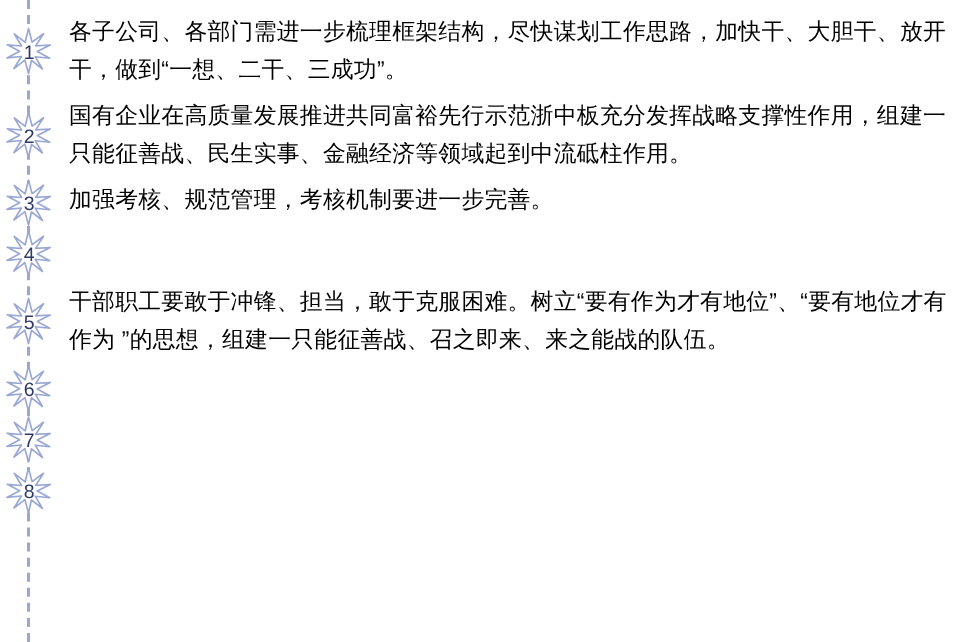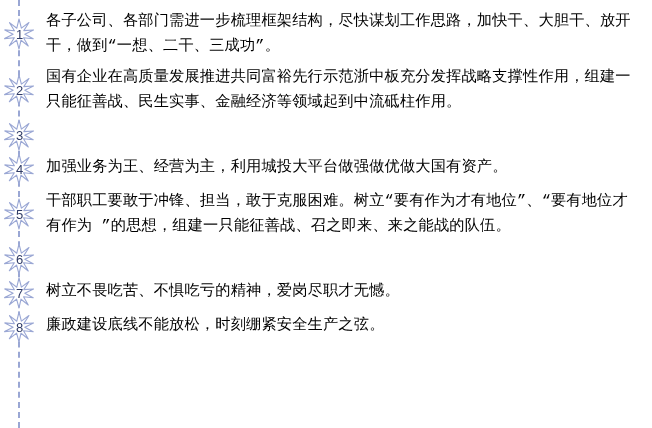--- a/index.html
+++ b/index.html
@@ -71,21 +71,21 @@
     font-family: "Liberation Sans", sans-serif;
     line-height: 1;
     padding-left: 1px;
   }
   .text {
     flex: 1 1 auto;
     padding: 3px 10px 3px 0;
     font-size: 15.2px;
     line-height: 25px;
     color: #000000;
-    font-family: Liberation Mono, monospace;
+    font-family: Liberation Sans, sans-serif;
     letter-spacing: 0.2px;
     word-break: break-all;
   }
   .p {
     margin: 0;
   }
 </style>
 </head>
 <body>
 
@@ -123,33 +123,33 @@
 
     <div class="item">
       <div class="marker">
         <div class="bullet">
           <svg class="burst" viewBox="0 0 34 34">
             <path d="M17 2 L19.4 11.1 L27 5.5 L21.8 13.6 L31.5 13 L22.8 17.3 L31.2 21.8 L21.5 20.8 L26.3 29 L19 23.2 L17 32 L14.6 23.1 L7.3 28.7 L12.3 20.7 L2.6 21.6 L11.1 17.2 L2.8 12.9 L12.4 13.7 L7.5 5.6 L14.8 11.2 Z" fill="#ffffff" stroke="#9aa7d4" stroke-width="1.1" stroke-linejoin="round"></path>
           </svg>
           <span class="num">3</span>
         </div>
       </div>
+      <div class="text">
+        <p class="p">加强考核、规范管理，考核机制要进一步完善。</p>
+      </div>
     </div>
 
     <div class="item">
       <div class="marker">
         <div class="bullet">
           <svg class="burst" viewBox="0 0 34 34">
             <path d="M17 2 L19.4 11.1 L27 5.5 L21.8 13.6 L31.5 13 L22.8 17.3 L31.2 21.8 L21.5 20.8 L26.3 29 L19 23.2 L17 32 L14.6 23.1 L7.3 28.7 L12.3 20.7 L2.6 21.6 L11.1 17.2 L2.8 12.9 L12.4 13.7 L7.5 5.6 L14.8 11.2 Z" fill="#ffffff" stroke="#9aa7d4" stroke-width="1.1" stroke-linejoin="round"></path>
           </svg>
           <span class="num">4</span>
         </div>
-      </div>
-      <div class="text">
-        <p class="p">加强业务为王、经营为主，利用城投大平台做强做优做大国有资产。</p>
       </div>
     </div>
 
     <div class="item">
       <div class="marker">
         <div class="bullet">
           <svg class="burst" viewBox="0 0 34 34">
             <path d="M17 2 L19.4 11.1 L27 5.5 L21.8 13.6 L31.5 13 L22.8 17.3 L31.2 21.8 L21.5 20.8 L26.3 29 L19 23.2 L17 32 L14.6 23.1 L7.3 28.7 L12.3 20.7 L2.6 21.6 L11.1 17.2 L2.8 12.9 L12.4 13.7 L7.5 5.6 L14.8 11.2 Z" fill="#ffffff" stroke="#9aa7d4" stroke-width="1.1" stroke-linejoin="round"></path>
           </svg>
           <span class="num">5</span>
@@ -173,33 +173,27 @@
 
     <div class="item">
       <div class="marker">
         <div class="bullet">
           <svg class="burst" viewBox="0 0 34 34">
             <path d="M17 2 L19.4 11.1 L27 5.5 L21.8 13.6 L31.5 13 L22.8 17.3 L31.2 21.8 L21.5 20.8 L26.3 29 L19 23.2 L17 32 L14.6 23.1 L7.3 28.7 L12.3 20.7 L2.6 21.6 L11.1 17.2 L2.8 12.9 L12.4 13.7 L7.5 5.6 L14.8 11.2 Z" fill="#ffffff" stroke="#9aa7d4" stroke-width="1.1" stroke-linejoin="round"></path>
           </svg>
           <span class="num">7</span>
         </div>
       </div>
-      <div class="text">
-        <p class="p">树立不畏吃苦、不惧吃亏的精神，爱岗尽职才无憾。</p>
-      </div>
     </div>
 
     <div class="item">
       <div class="marker">
         <div class="bullet">
           <svg class="burst" viewBox="0 0 34 34">
             <path d="M17 2 L19.4 11.1 L27 5.5 L21.8 13.6 L31.5 13 L22.8 17.3 L31.2 21.8 L21.5 20.8 L26.3 29 L19 23.2 L17 32 L14.6 23.1 L7.3 28.7 L12.3 20.7 L2.6 21.6 L11.1 17.2 L2.8 12.9 L12.4 13.7 L7.5 5.6 L14.8 11.2 Z" fill="#ffffff" stroke="#9aa7d4" stroke-width="1.1" stroke-linejoin="round"></path>
           </svg>
           <span class="num">8</span>
         </div>
       </div>
-      <div class="text">
-        <p class="p">廉政建设底线不能放松，时刻绷紧安全生产之弦。</p>
-      </div>
     </div>
 
   </div>
 </div>
 
 </body></html>

